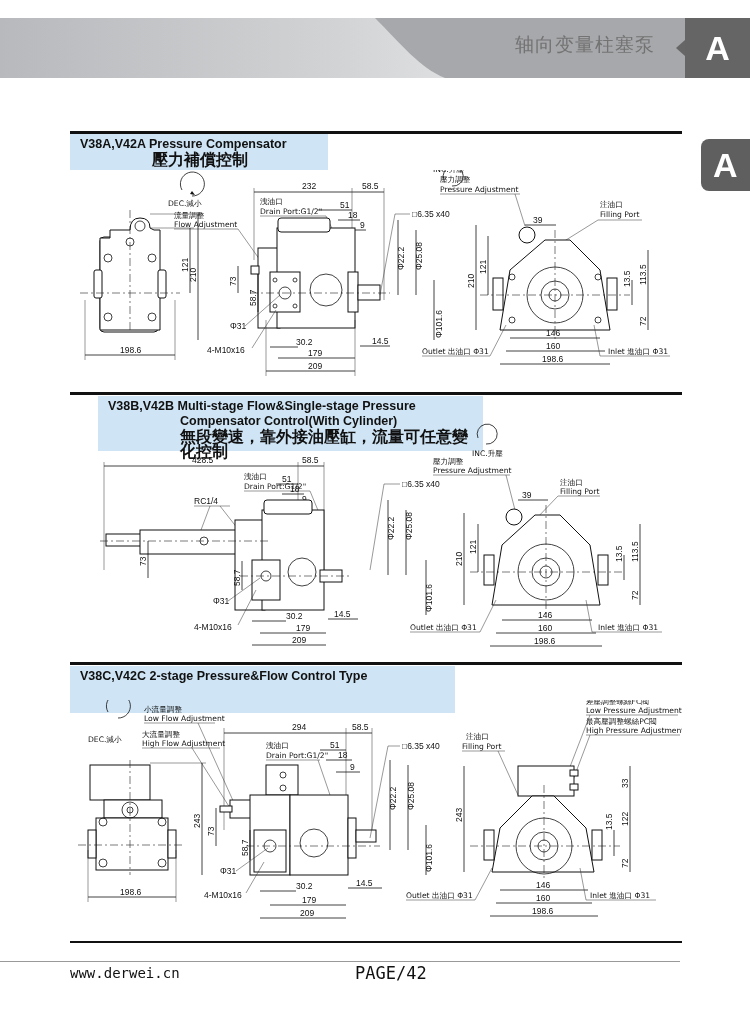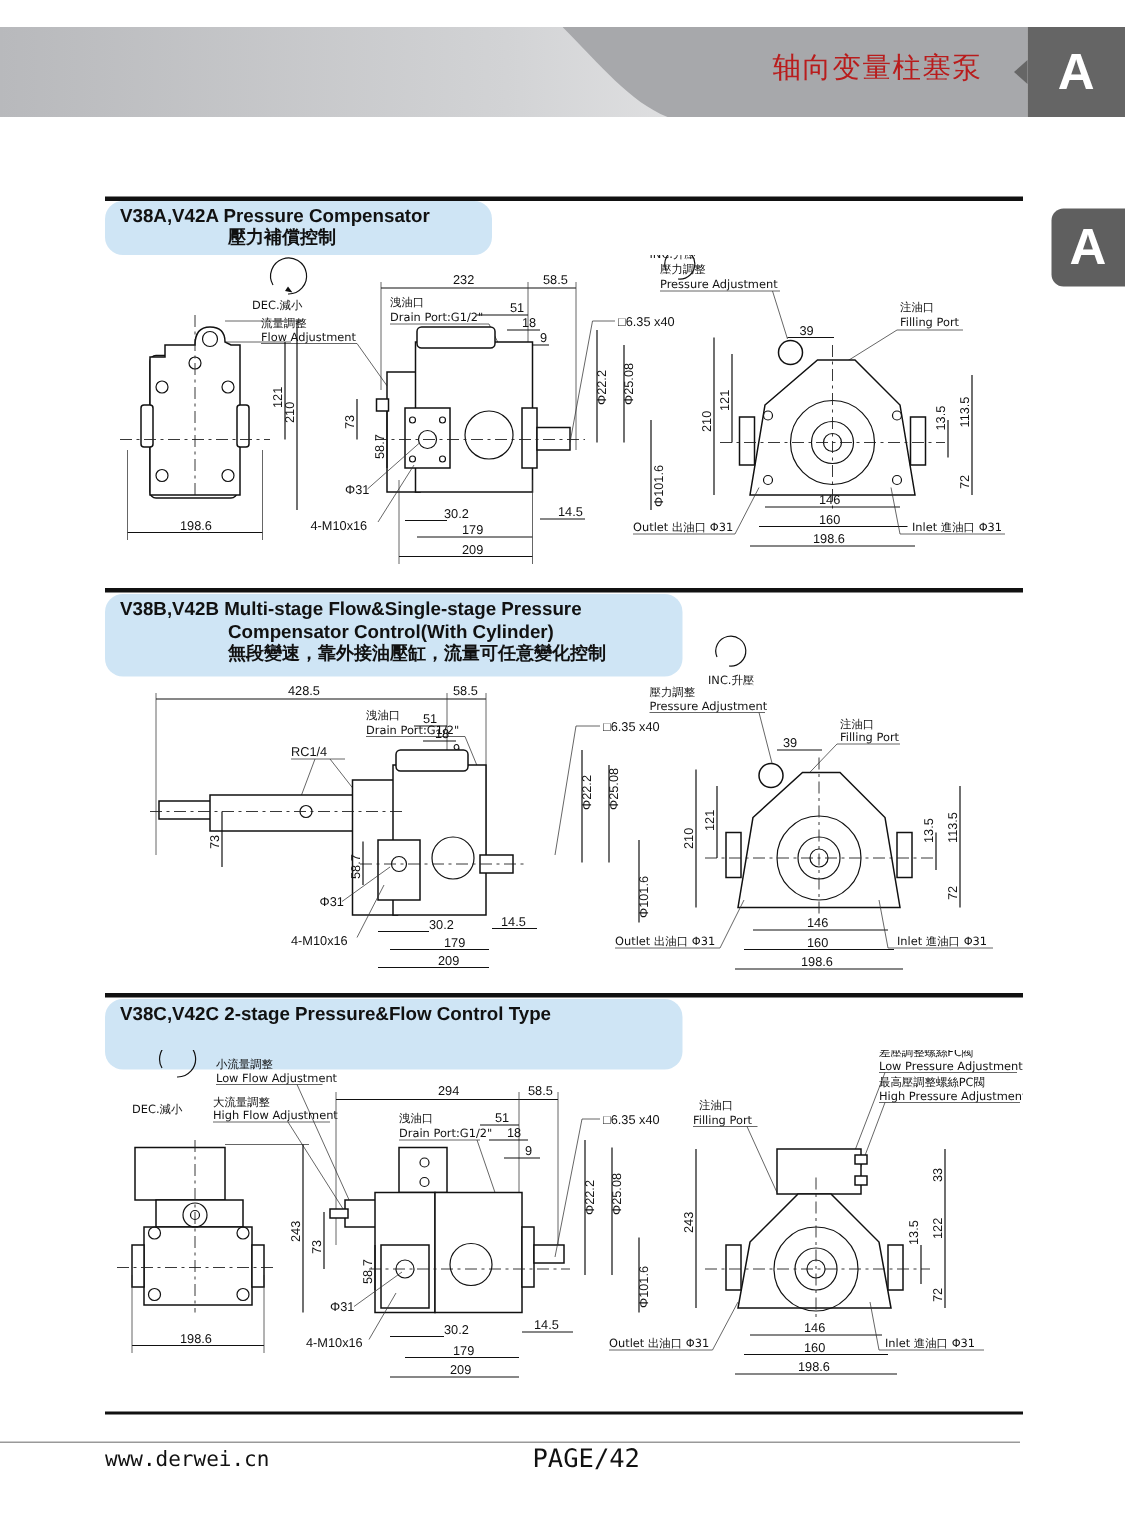--- a/index.html
+++ b/index.html
@@ -1,25 +1,25 @@
 <!DOCTYPE html>
 <html><head>
 <meta charset="utf-8">
 <style>
   html,body{margin:0;padding:0;background:#fff;}
   body{width:750px;height:1018px;position:relative;overflow:hidden;font-family:"Liberation Sans","DejaVu Sans",sans-serif;color:#111;}
   .banner{position:absolute;left:0;top:18px;width:750px;height:60px;background:linear-gradient(90deg,#b8b9bc 0%,#d2d3d5 45%,#e9e9ea 72%,#eeeeef 100%);}
   .banner-dark{position:absolute;left:375px;top:18px;width:310px;height:60px;background:#a7a8ab;clip-path:path('M0 0 L310 0 L310 60 L70 60 C45 50 25 25 0 0 Z');}
-  .banner-title{position:absolute;left:515px;top:32px;font-size:19px;color:#b91c1c;letter-spacing:1px;font-family:"DejaVu Sans",sans-serif;}
+  .banner-title{position:absolute;left:515px;top:32px;font-size:19px;color:#737373;letter-spacing:1px;font-family:"DejaVu Sans",sans-serif;}
   .banner-notch{position:absolute;left:676px;top:40px;width:0;height:0;border-top:8px solid transparent;border-bottom:8px solid transparent;border-right:9px solid #666;}
   .banner-letter{position:absolute;left:685px;top:18px;width:65px;height:60px;background:#656565;color:#fff;font-size:34px;font-weight:bold;text-align:center;line-height:60px;}
   .side-tab{position:absolute;left:701px;top:139px;width:60px;height:52px;background:#5f5f5f;border-radius:8px 0 0 8px;color:#fff;font-size:34px;font-weight:bold;line-height:52px;padding-left:12px;box-sizing:border-box;}
   .rule{position:absolute;left:70px;width:612px;height:3px;background:#111;}
-  .section-head{position:absolute;left:70px;background:#cfe5f5;font-weight:bold;font-size:12.5px;line-height:15px;padding:3px 6px 3px 10px;box-sizing:border-box;border-radius:12px;}
-  .section-head .zh{font-family:Liberation Mono, monospace;font-size:12px;}
+  .section-head{position:absolute;left:70px;background:#cfe5f5;font-weight:bold;font-size:12.5px;line-height:15px;padding:3px 6px 3px 10px;box-sizing:border-box;}
+  .section-head .zh{font-family:Liberation Sans, sans-serif;font-size:16px;}
   .drawing{position:absolute;left:70px;width:612px;}
   .drawing svg{display:block;}
   .dim{font-size:8.5px;fill:#111;font-family:"Liberation Sans",sans-serif;}
   .lbl{font-size:7.6px;fill:#111;font-family:"DejaVu Sans",sans-serif;}
   .ln{stroke:#111;stroke-width:0.8;fill:none;}
   .thin{stroke:#333;stroke-width:0.5;fill:none;}
   .cl{stroke:#222;stroke-width:0.6;stroke-dasharray:8 3 2 3;fill:none;}
   .body{stroke:#111;stroke-width:1;fill:#fff;}
   .footer-rule{position:absolute;left:0;top:961px;width:680px;height:1px;background:#999;}
   .footer-url{position:absolute;left:70px;top:965px;font-family:"DejaVu Sans Mono",monospace;font-size:14px;}
@@ -190,21 +190,21 @@
   <text class="lbl" x="352" y="184">Outlet 出油口 Φ31</text>
   <line class="thin" x1="352" y1="186" x2="420" y2="186"></line>
       <line class="thin" x1="420" y1="186" x2="436" y2="155"></line>
   <text class="lbl" x="538" y="184">Inlet 進油口 Φ31</text>
   <line class="thin" x1="530" y1="186" x2="600" y2="186"></line>
       <line class="thin" x1="530" y1="186" x2="524" y2="155"></line>
 </svg>
 </div>
 
 <div class="rule" style="top:392px"></div>
-<div class="section-head" style="top:396px;width:385px;height:55px;">
+<div class="section-head" style="top:396px;width:385px;height:55px;margin-left:28px;">
   <div>V38B,V42B Multi-stage Flow&amp;Single-stage Pressure</div>
   <div style="padding-left:72px">Compensator Control(With Cylinder)</div>
   <div class="zh" style="padding-left:72px">無段變速，靠外接油壓缸，流量可任意變化控制</div>
 </div>
 
 <div class="drawing" style="top:420px;height:240px;">
 <svg width="612" height="240" viewBox="0 0 612 240">
   <g>
     <path class="ln" d="M408 18 A10 10 0 1 1 416 24"></path>
   </g>

